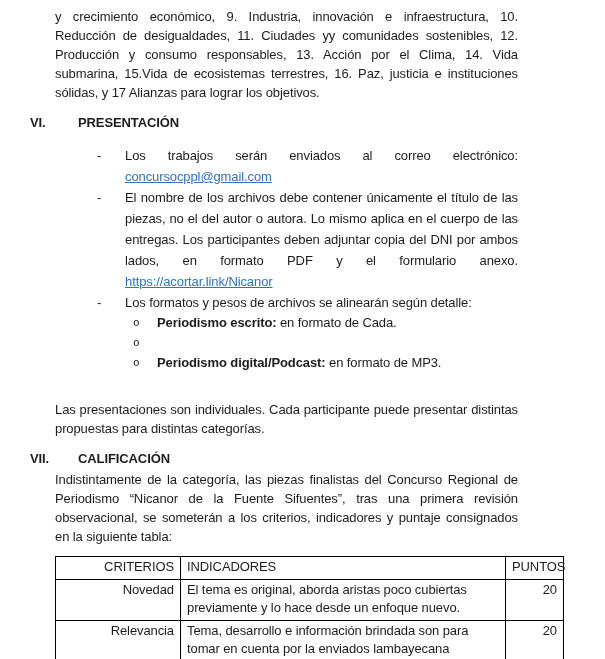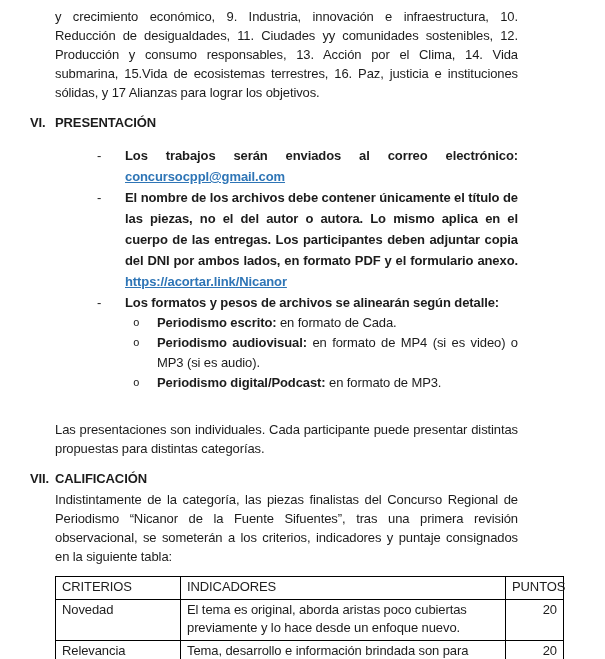--- a/index.html
+++ b/index.html
@@ -6,39 +6,39 @@
   html, body { background: #ffffff; }
   body {
     width: 605px; height: 659px; overflow: hidden;
     font-family: "Liberation Sans", "DejaVu Sans", sans-serif;
     font-size: 13px; letter-spacing: -0.1px;
     color: #1c1c1c;
   }
   .page { width: 553px; height: 659px; padding: 7px 35px 0 55px; background: #fff; }
   .para { line-height: 19px; }
   .justify { text-align: justify; }
-  .heading { display: flex; font-weight: bold; margin-left: -25px; line-height: 19px; }
+  .heading { display: flex; font-weight: bold; margin-left: -25px; line-height: 19px; gap: 23px; }
   .heading.h1 { margin-top: 11px; }
   .heading.h2 { margin-top: 11px; }
   .hnum { width: 25px; flex: none; }
   .bullets { margin-top: 13px; }
   .bullet { display: flex; padding-left: 42px; }
   .bullet .glyph { width: 28px; flex: none; line-height: 21px; }
-  .btext { flex: 1; text-align: justify; line-height: 21px; font-weight: bold; }
+  .btext { flex: 1; text-align: justify; line-height: 21px; }
   .sublist { }
   .sub { display: flex; padding-left: 78px; }
   .sub .glyph2 { width: 24px; flex: none; line-height: 20px; font-size: 11px; font-family: "DejaVu Sans Mono", monospace; }
   .stext { flex: 1; text-align: justify; line-height: 20px; }
   .stext b { font-weight: bold; }
   .closing { margin-top: 27px; }
   .lead2 { margin-top: 2px; }
   .link { color: #2E75B6; text-decoration: underline; cursor: pointer; }
   table.criteria { border-collapse: collapse; margin-top: 10px; width: 508px; table-layout: fixed; }
   table.criteria td { border: 1px solid #000; padding: 1px 6px 3px 6px; vertical-align: top; line-height: 18px; }
-  td.c1 { width: 125px; }
+  td.c1 { width: 125px; text-align: right; }
   td.c2 { width: 325px; }
   td.c3 { width: 58px; }
   td.pts { text-align: right; }
 </style>
 </head>
 <body>
 
 <div class="page">
 
   <p class="para justify">y crecimiento económico, 9. Industria, innovación e infraestructura, 10. Reducción de desigualdades, 11. Ciudades yy comunidades sostenibles, 12. Producción y consumo responsables, 13. Acción por el Clima, 14. Vida submarina, 15.Vida de ecosistemas terrestres, 16. Paz, justicia e instituciones sólidas, y 17 Alianzas para lograr los objetivos.</p>
@@ -66,21 +66,20 @@
       <p class="btext">Los formatos y pesos de archivos se alinearán según detalle:</p>
     </div>
 
     <div class="sublist">
       <div class="sub">
         <span class="glyph2">o</span>
         <p class="stext"><b>Periodismo escrito:</b><span> en formato de Cada.</span></p>
       </div>
       <div class="sub">
         <span class="glyph2">o</span>
-        <p class="stext"><b>Periodismo audiovisual:</b><span> en formato de MP4 (si es video) o MP3 (si es audio).</span></p>
       </div>
       <div class="sub">
         <span class="glyph2">o</span>
         <p class="stext"><b>Periodismo digital/Podcast:</b><span> en formato de MP3.</span></p>
       </div>
     </div>
 
   </div>
 
   <p class="para justify closing">Las presentaciones son individuales. Cada participante puede presentar distintas propuestas para distintas categorías.</p>

